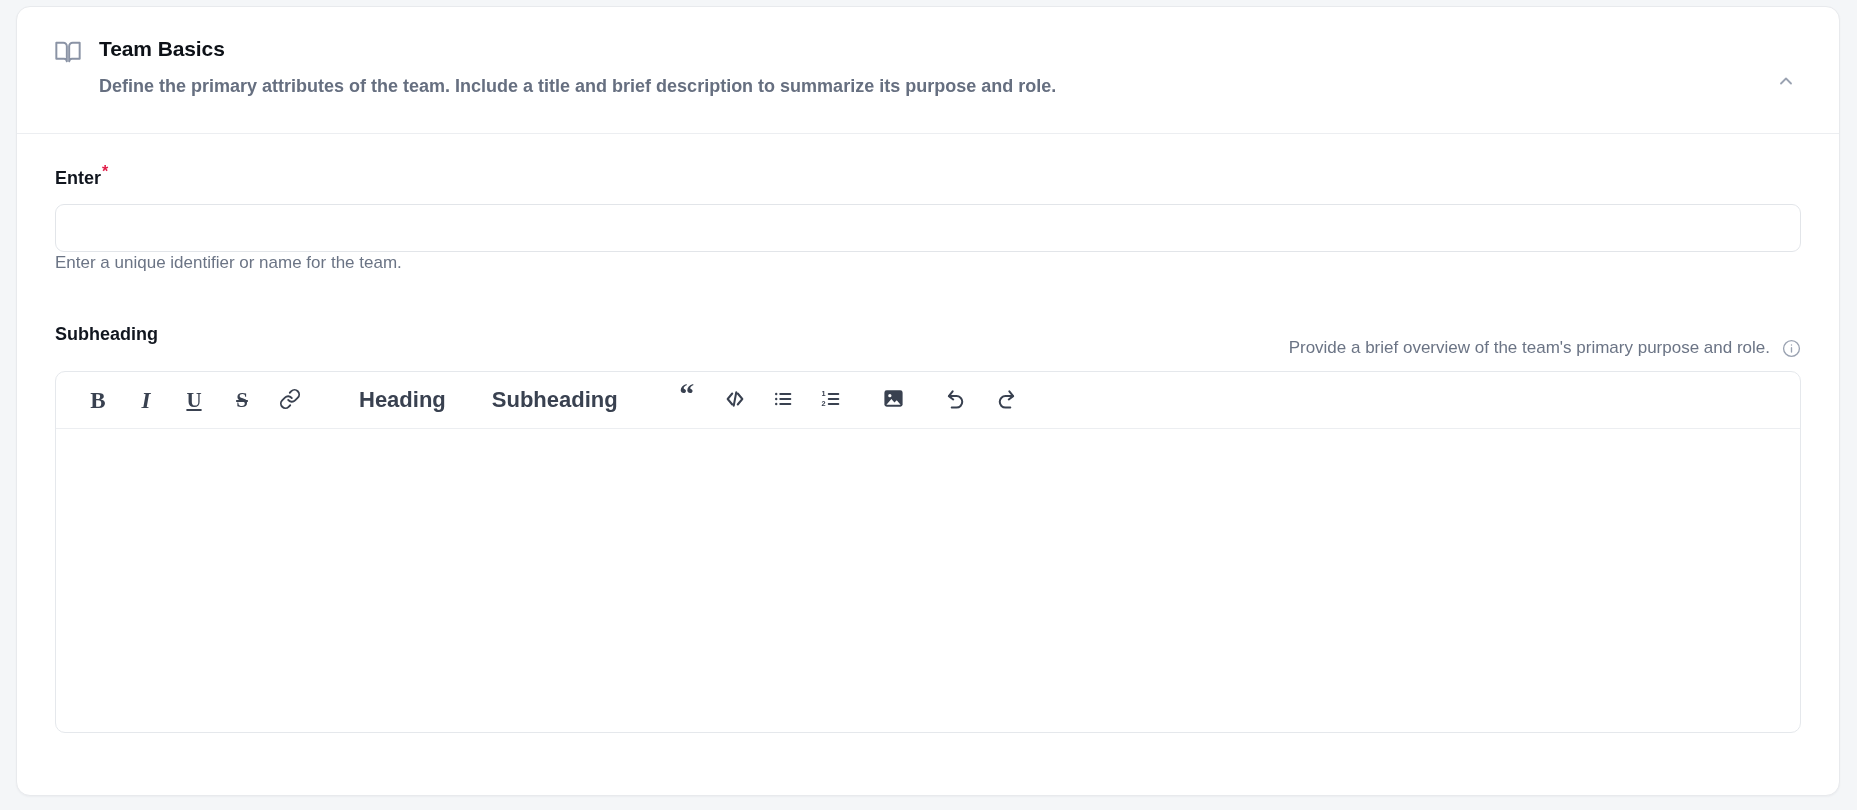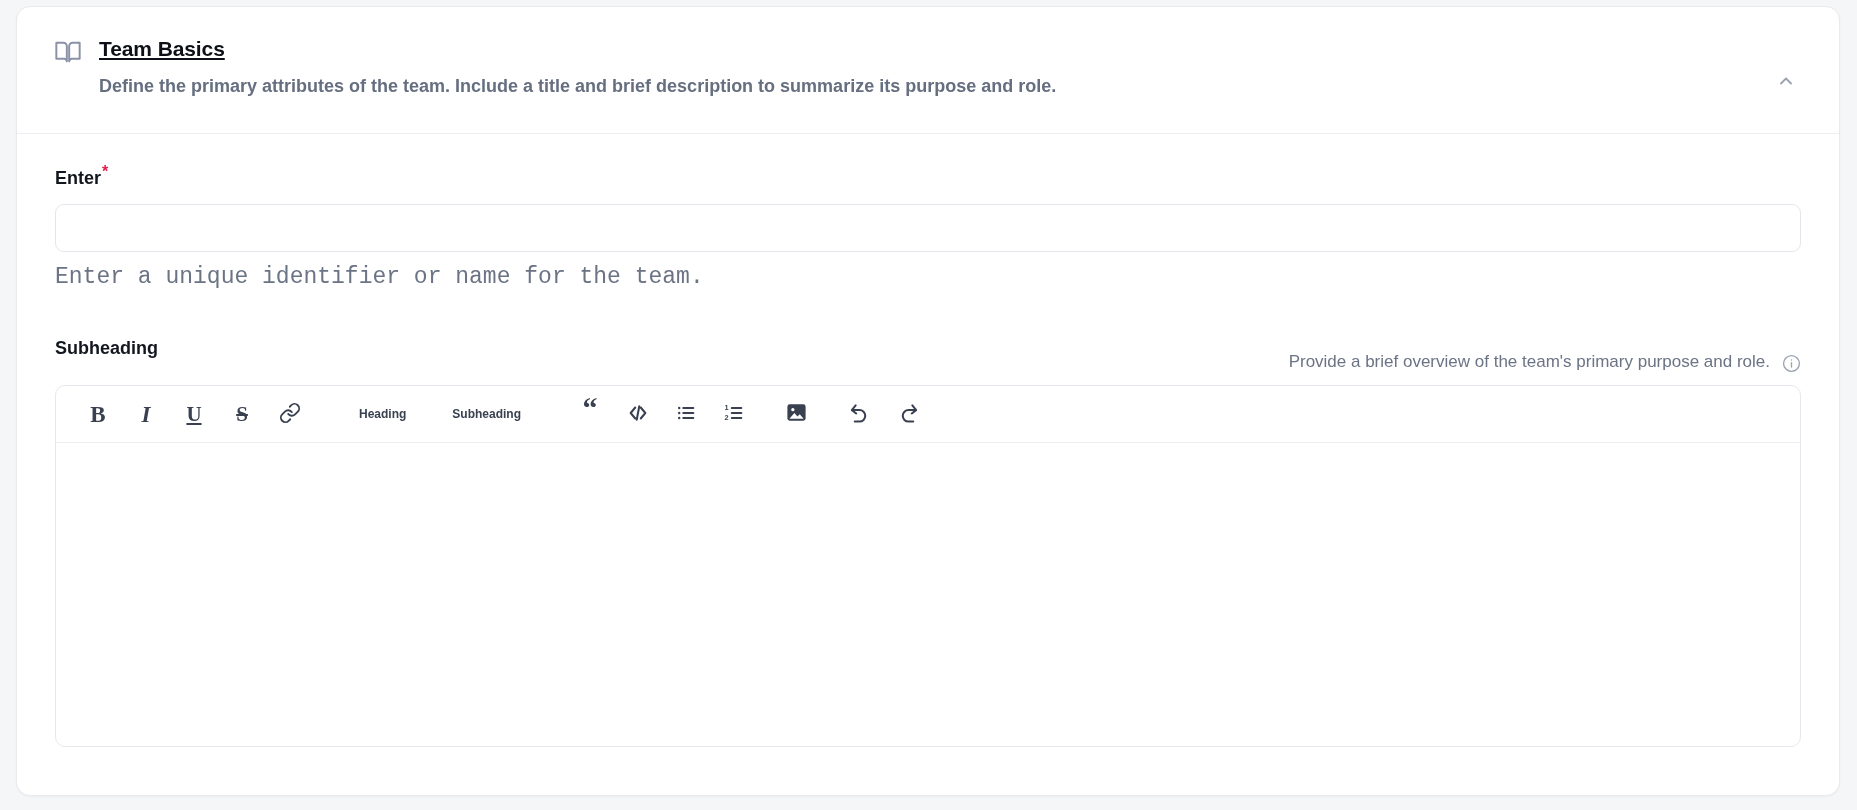--- a/index.html
+++ b/index.html
@@ -43,21 +43,20 @@
     margin-top: 2px;
   }
   .header-texts { flex: 1 1 auto; min-width: 0; }
   .header-title {
     font-size: 21px;
     font-weight: bold;
     color: #0d1117;
     letter-spacing: -0.1px;
     line-height: 28px;
     margin: 0;
-    text-decoration: underline;
   }
   .header-sub {
     font-size: 18px;
     color: #666f80;
     line-height: 26px;
     margin-top: 10px;
     font-weight: bold;
   }
   .collapse-btn {
     position: absolute;
@@ -97,34 +96,32 @@
     border-radius: 9px;
     background: #ffffff;
     padding: 0 16px;
     font-size: 17px;
     color: #11161f;
     font-family: "Liberation Sans", sans-serif;
     outline: none;
   }
   .text-input::placeholder { color: #9aa2b1; }
   .help-text {
-    margin-top: 14px;
-    font-size: 23px;
+    font-size: 17px;
     color: #6b7485;
     line-height: 22px;
-    font-family: Liberation Mono, monospace;
   }
 
   .desc-header {
     margin-top: 34px;
     display: flex;
     align-items: center;
     justify-content: space-between;
   }
-  .desc-hint-wrap { display: flex; align-items: flex-end; gap: 12px; margin-top: 29px; }
+  .desc-hint-wrap { display: flex; align-items: center; gap: 12px; margin-top: 29px; }
   .desc-hint {
     font-size: 17px;
     color: #6b7485;
     line-height: 22px;
   }
   .info-icon {
     width: 19px; height: 19px;
     flex: 0 0 auto;
     color: #9aa2b1;
     display: flex; align-items: center; justify-content: center;
@@ -156,21 +153,21 @@
     display: flex;
     align-items: center;
     justify-content: center;
     color: #394150;
     background: transparent;
     border: none;
     border-radius: 6px;
     cursor: pointer;
   }
   .tb-text {
-    font-size: 12px;
+    font-size: 22px;
     font-weight: bold;
     color: #394150;
     padding: 0 10px;
     white-space: nowrap;
     font-family: "Liberation Sans", sans-serif;
   }
   .tb-serif-b {
     font-family: "Liberation Serif", serif;
     font-size: 23px;
     font-weight: bold;

